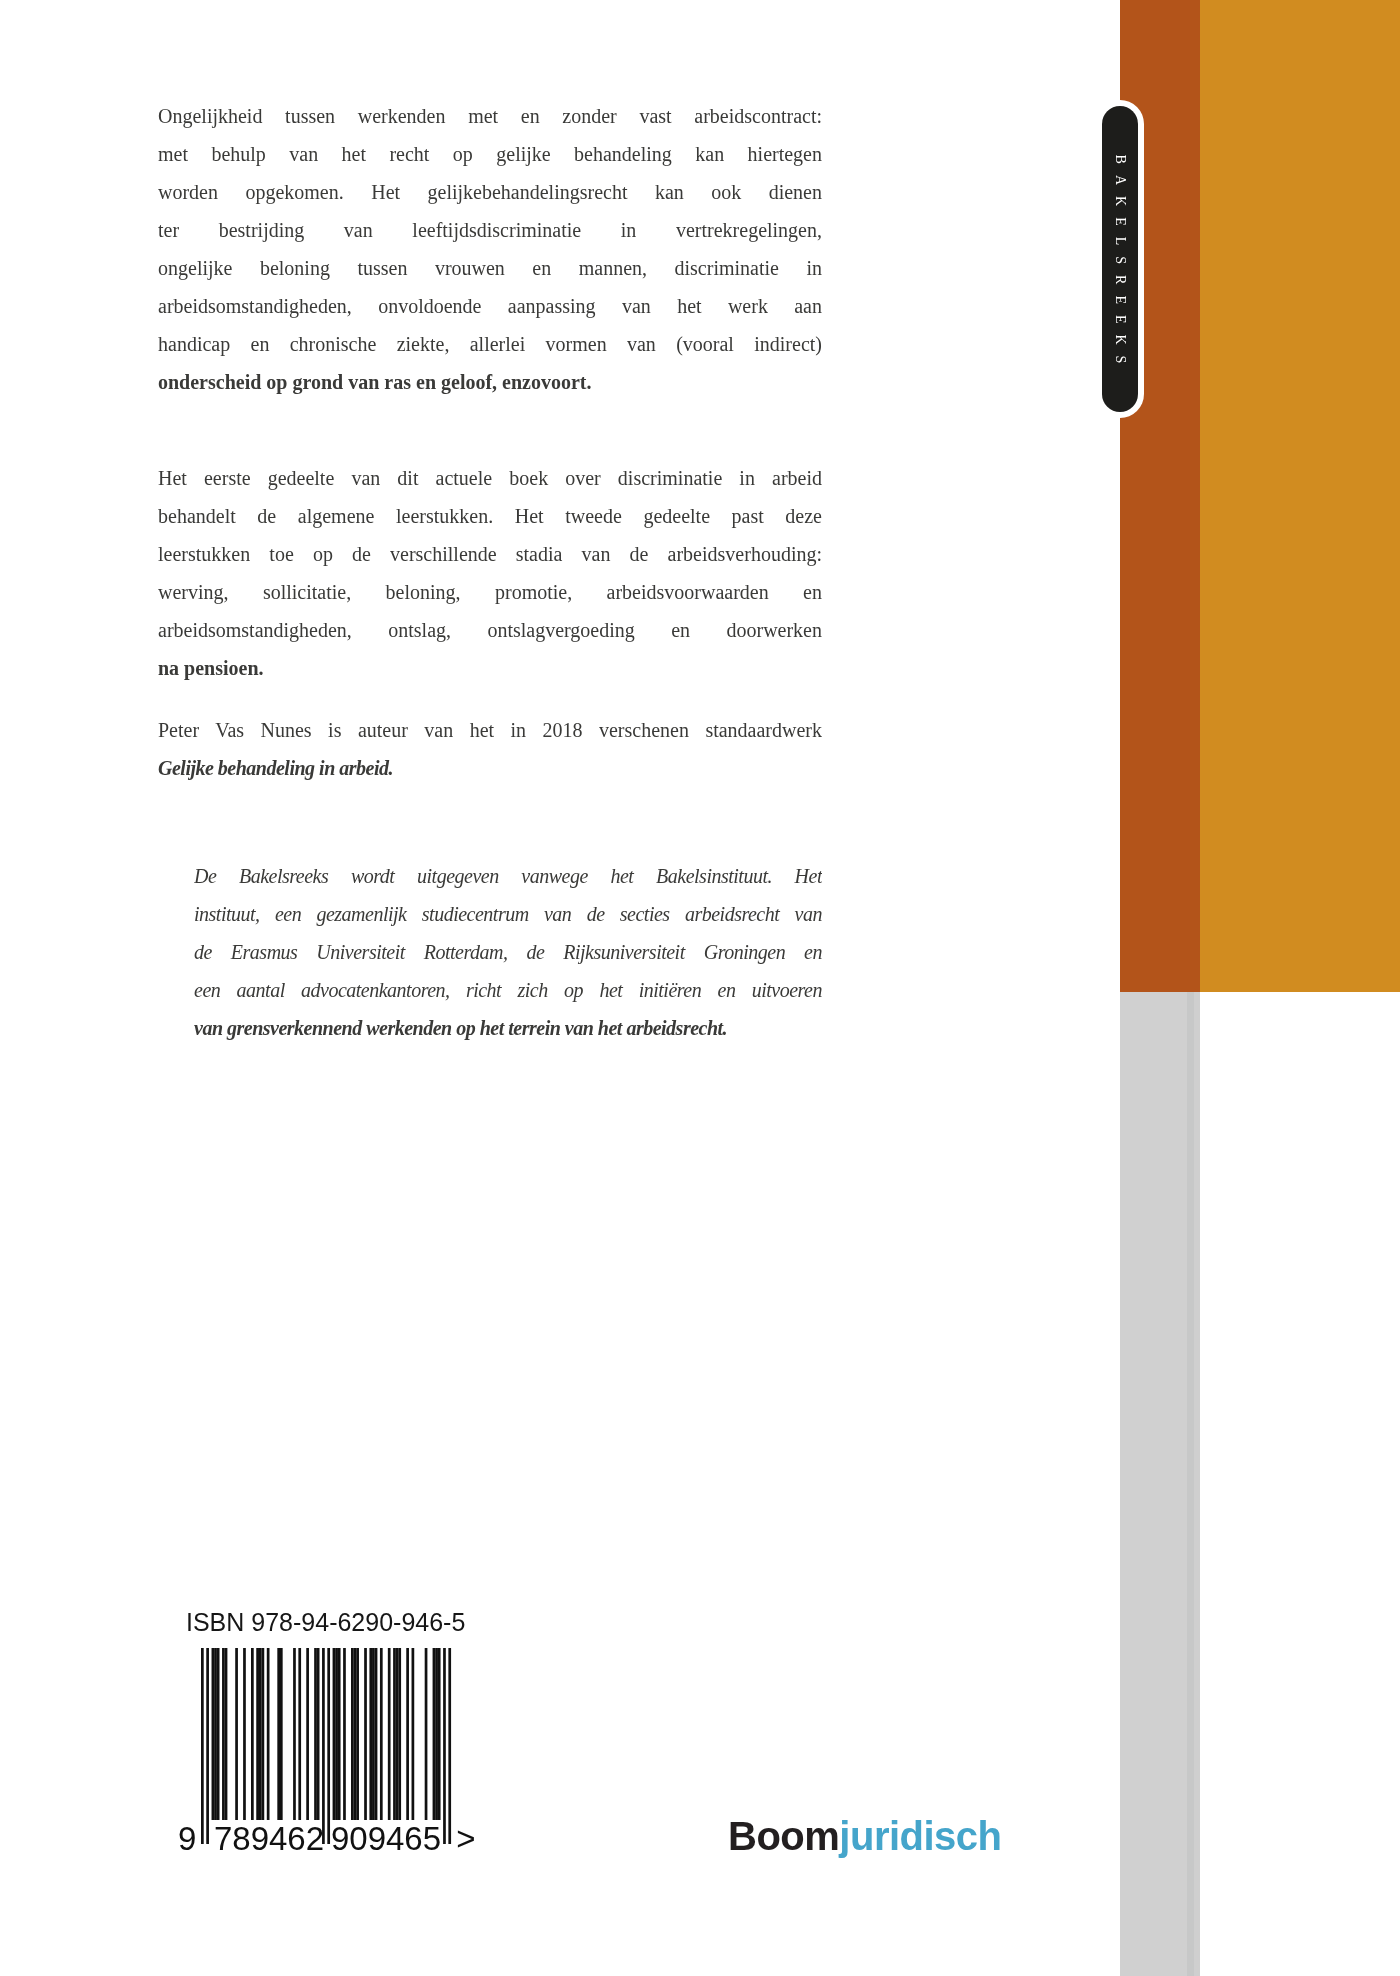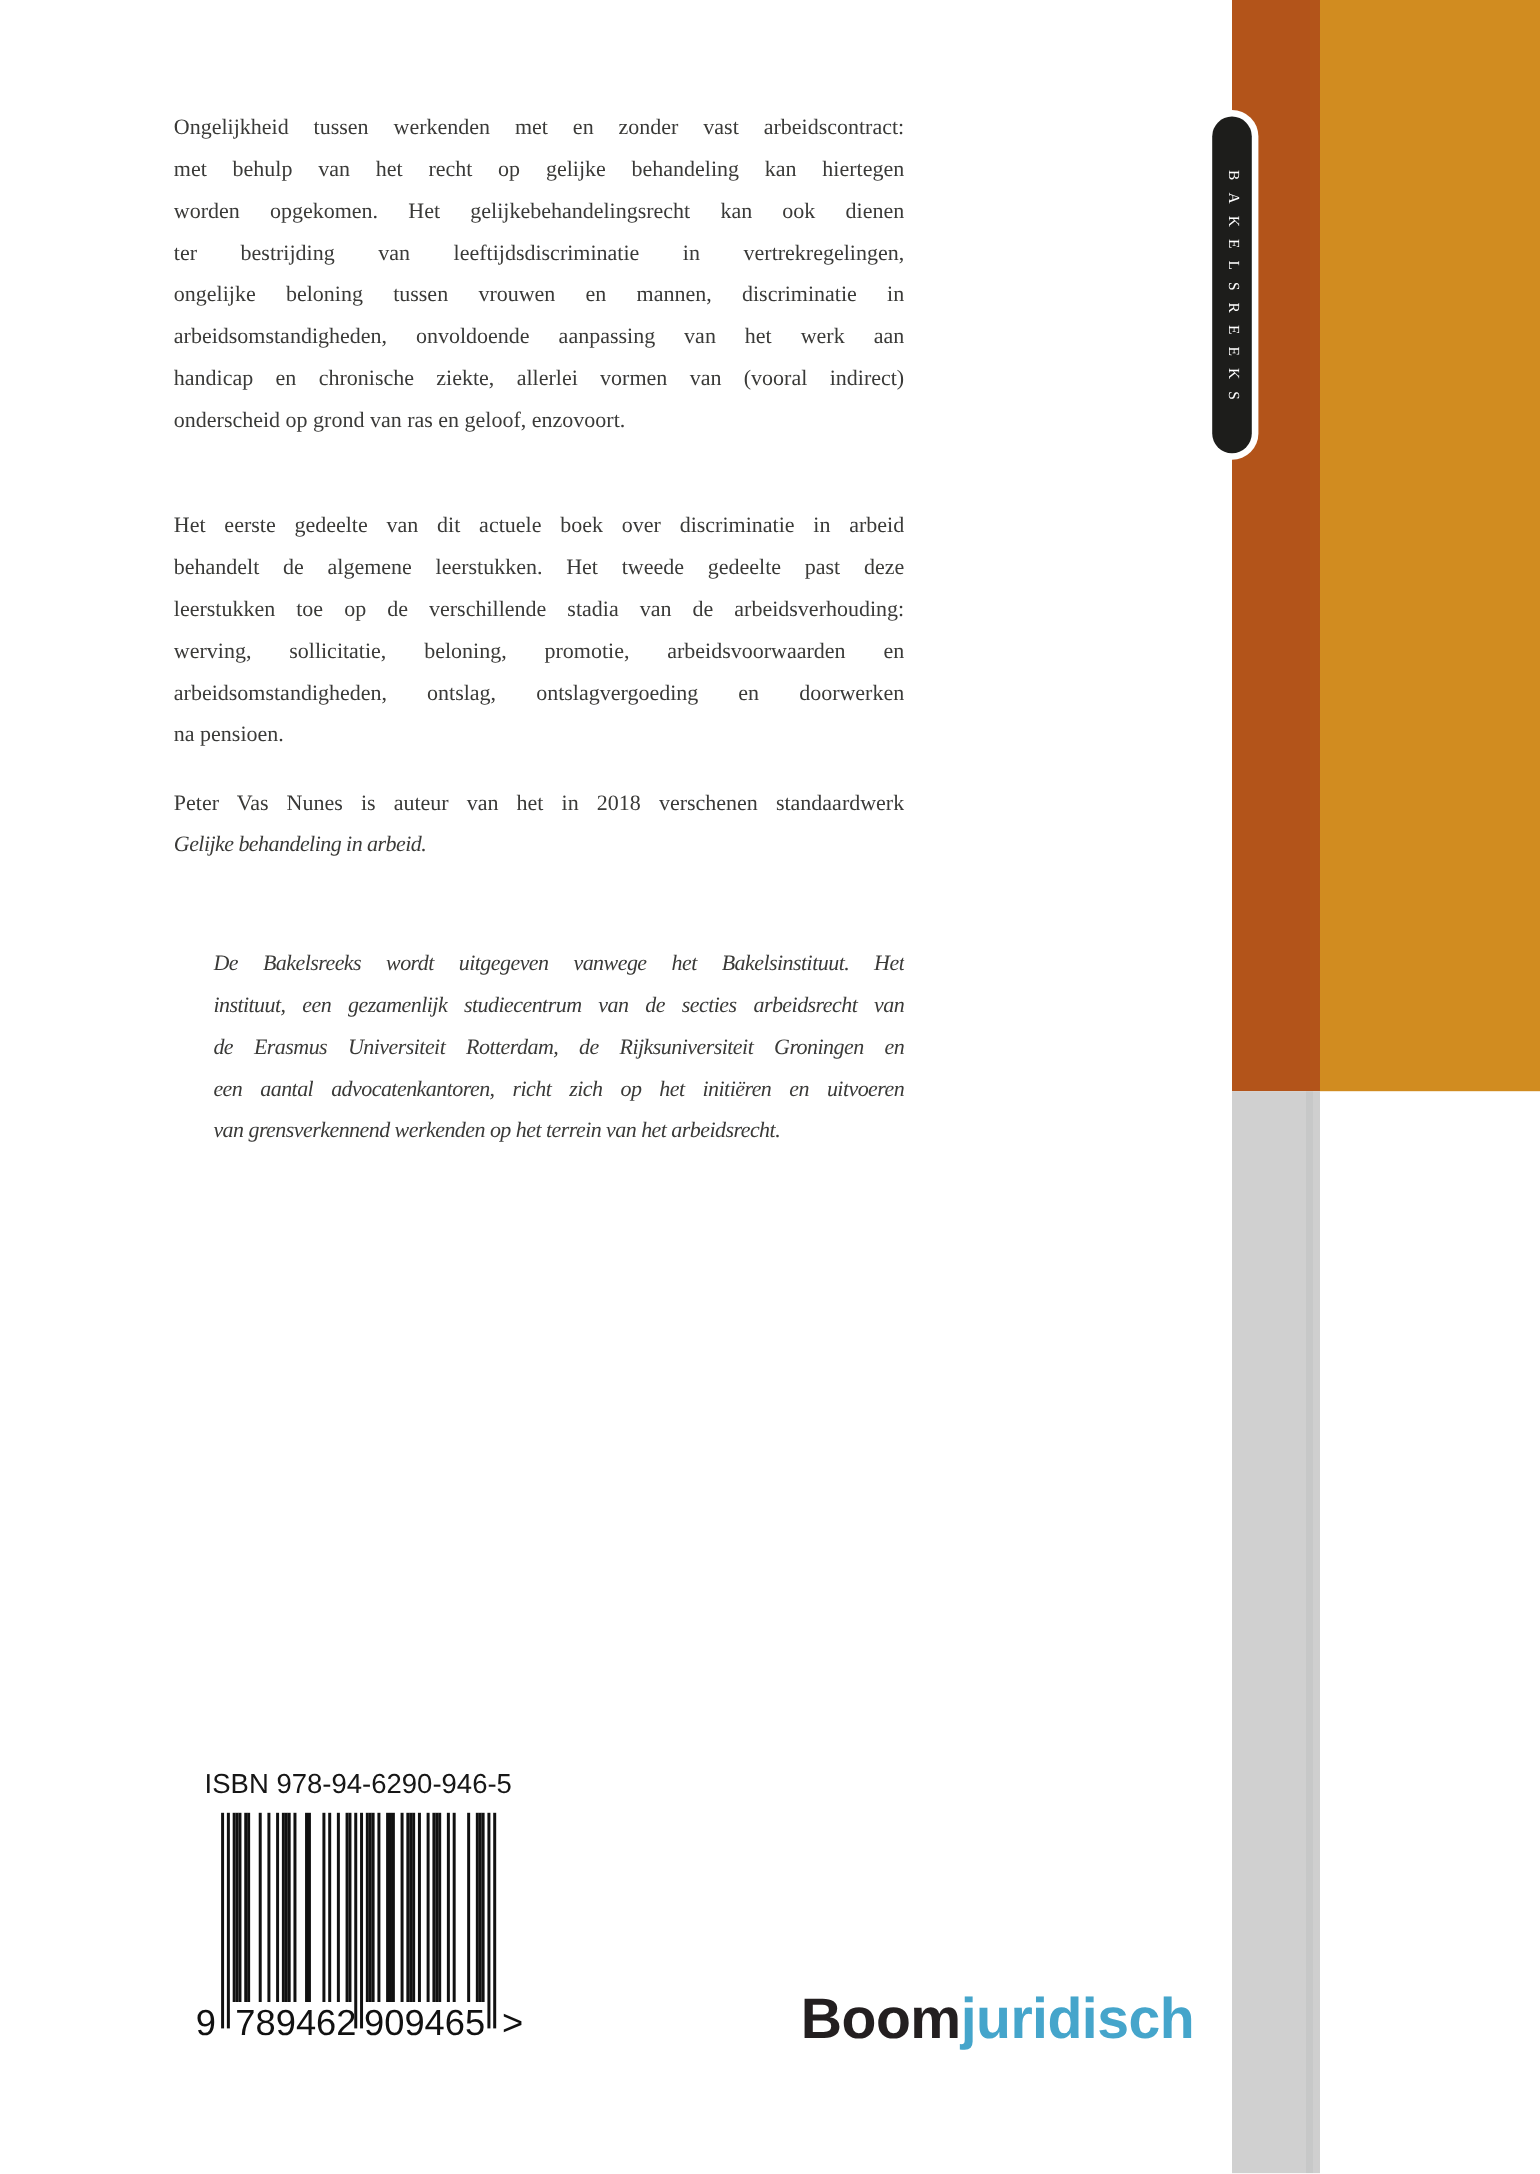--- a/index.html
+++ b/index.html
@@ -45,21 +45,21 @@
   .copy {
     position: absolute; left: 158px; top: 97px; width: 664px;
     color: #3a3a38;
     font-size: 20px;
   }
   .copy .line {
     height: 38px; line-height: 38px;
     text-align: justify; text-align-last: justify;
     overflow: hidden; white-space: nowrap;
   }
-  .copy .line.last { text-align-last: left; }
+  .copy .line.last { text-align-last: left; font-weight: bold; }
   .copy .line.italic { font-style: italic; letter-spacing: -0.5px; }
   .copy .para + .para { margin-top: 58px; }
   .copy .para:nth-child(3) { margin-top: 24px; }
   .copy .para:nth-child(4) { margin-top: 70px; margin-left: 36px; }
 
   
   .isbn-area { position: absolute; left: 146px; top: 1606px; width: 360px; }
   .isbn-label {
     margin-left: 40px;
     font-family: "Liberation Sans", sans-serif;
@@ -70,21 +70,21 @@
   .barcode-svg rect { fill: #111111; }
   .bc-digit {
     font-family: "Liberation Sans", sans-serif;
     font-size: 33px; fill: #111111;
   }
 
   
   .logo {
     position: absolute; left: 728px; top: 1812px;
     font-family: "Liberation Sans", sans-serif;
-    font-weight: bold; font-size: 52px; line-height: 48px;
+    font-weight: bold; font-size: 40px; line-height: 48px;
     letter-spacing: -0.5px; white-space: nowrap;
   }
   .logo-black { color: #231f20; }
   .logo-blue  { color: #45a5cb; }
 </style>
 </head>
 <body>
 
 <div class="page">
 

